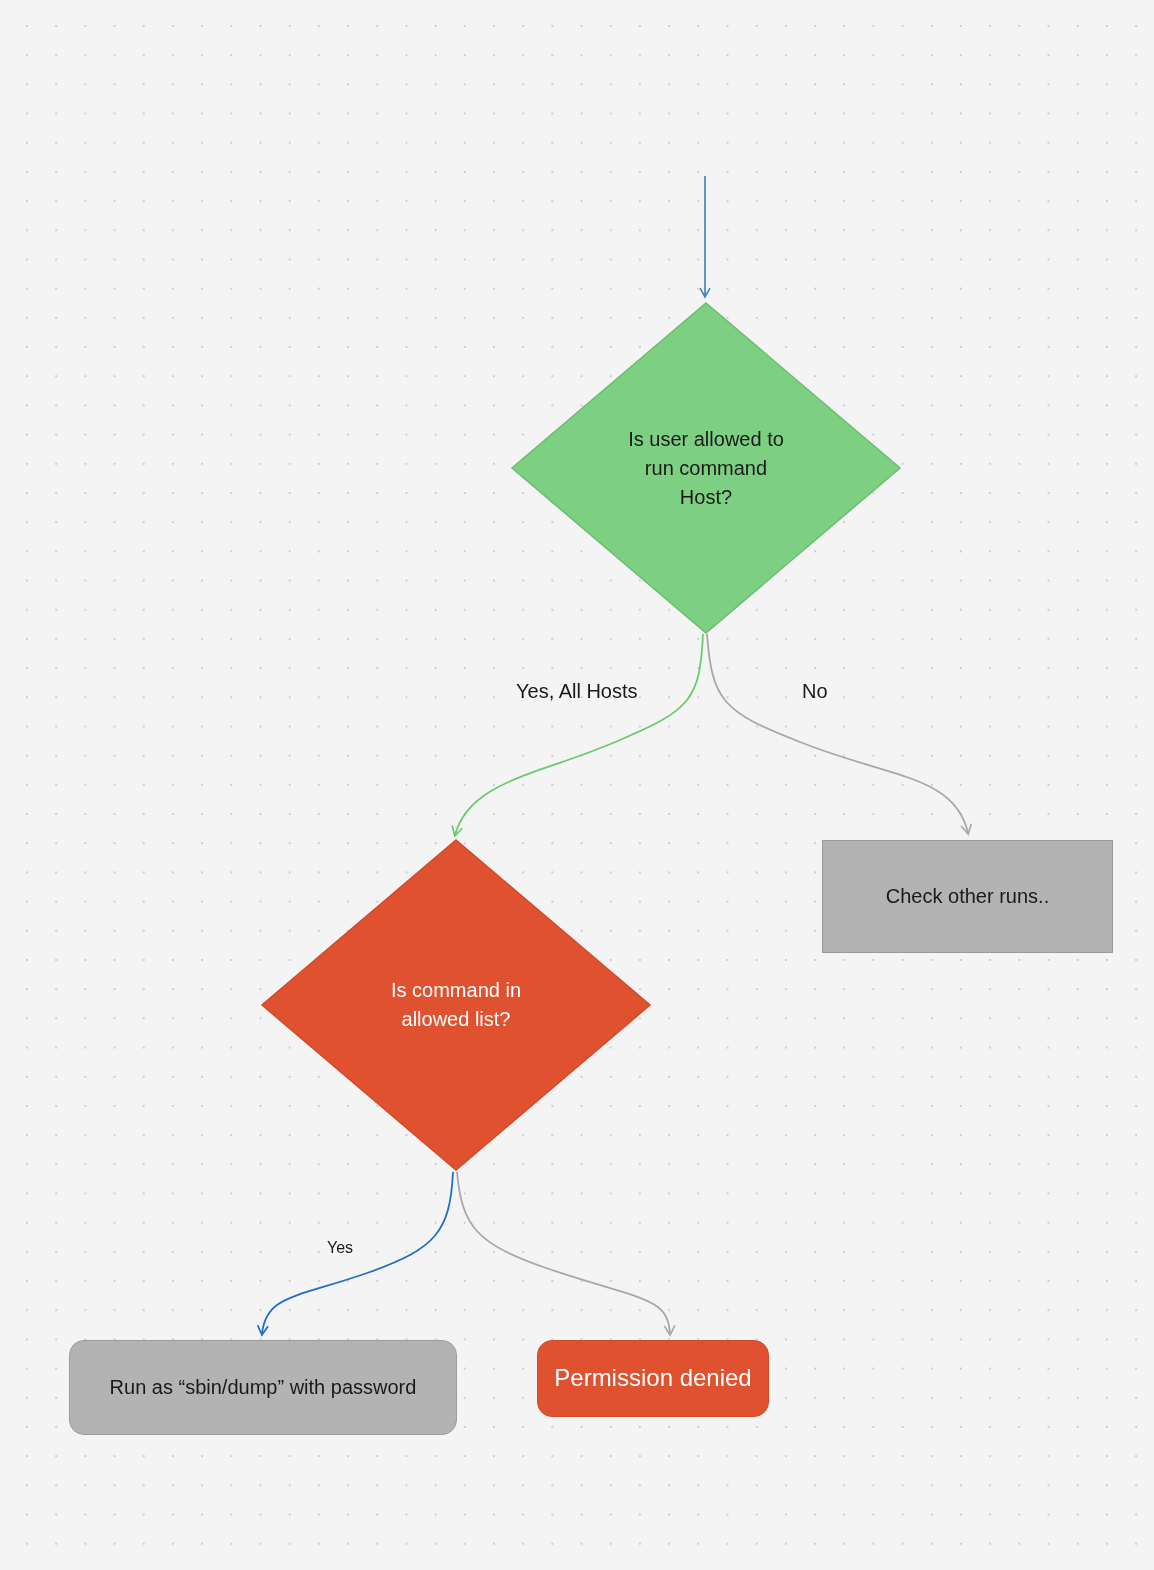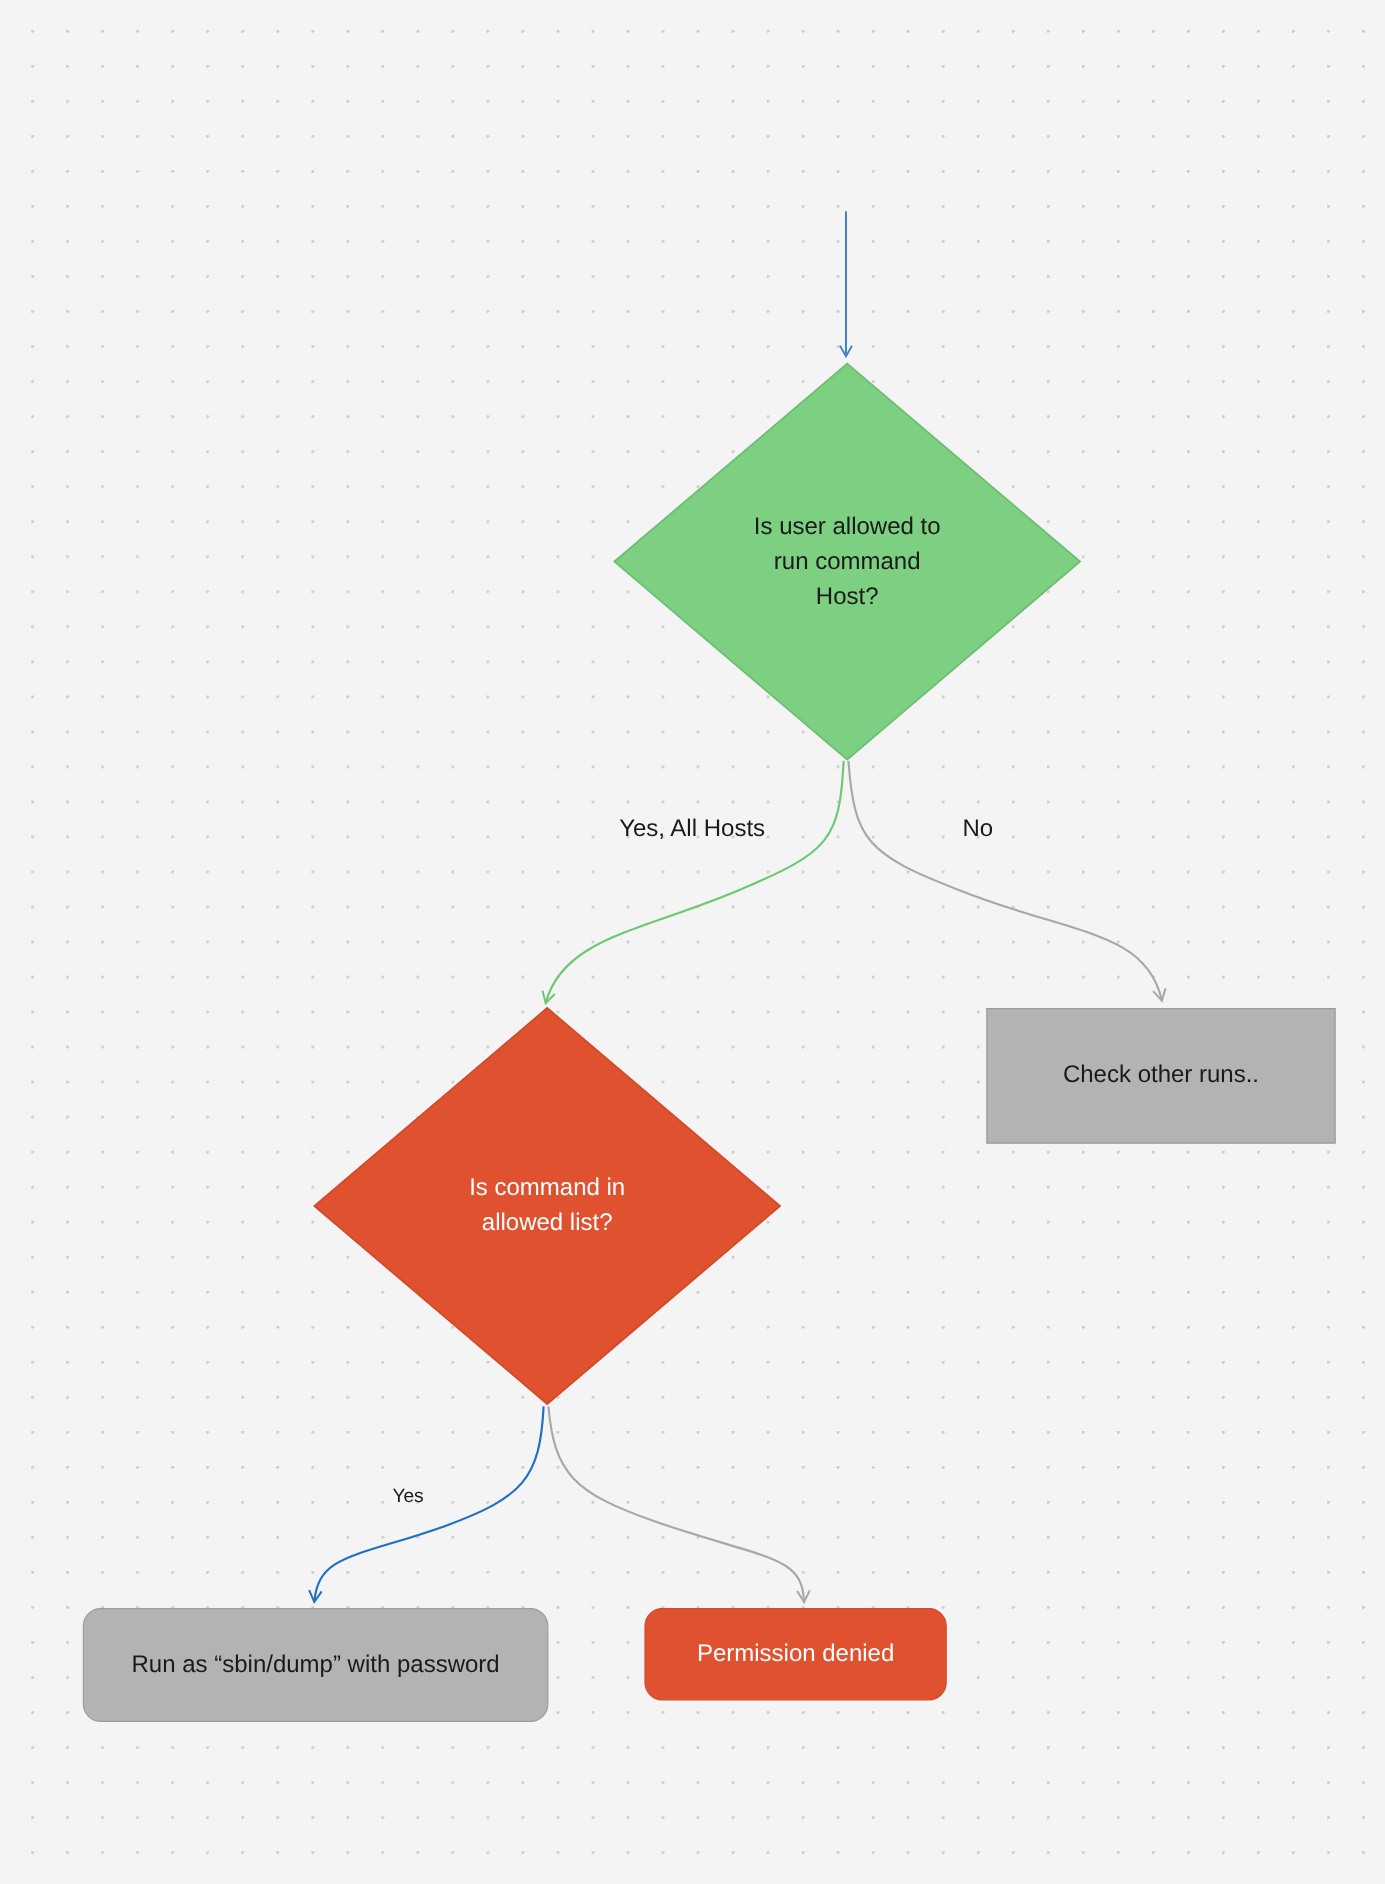--- a/index.html
+++ b/index.html
@@ -135,21 +135,21 @@
       <polygon points="194,0 388,165 194,330 0,165" fill="#e0522f" stroke="#d14a29" stroke-width="1.5"></polygon>
     </svg>
     <div class="diamond-label" style="color:#ffffff; font-size:20px;">Is command in
 allowed list?</div>
   </div>
 
   <div class="node box-round" style="left:69px; top:1340px; width:388px; height:95px; background:#b3b3b3; border-color:#9c9c9c; color:#1a1a1a; font-size:20px;">
     <span class="node-text">Run as “sbin/dump” with password</span>
   </div>
 
-  <div class="node box-round" style="left:537px; top:1340px; width:252px; height:77px; background:#e0522f; border-color:#d14a29; color:#ffffff; font-size:20px;">
+  <div class="node box-round" style="left:537px; top:1340px; width:232px; height:77px; background:#e0522f; border-color:#d14a29; color:#ffffff; font-size:24px;">
     <span class="node-text">Permission denied</span>
   </div>
 
   <div class="edge-label" style="left:468px; top:676px; font-size:20px;margin-left:48px;">Yes, All Hosts</div>
 
   <div class="edge-label" style="left:770px; top:676px; font-size:20px;margin-left:32px;">No</div>
 
   <div class="edge-label" style="left:327px; top:1236px; font-size:16px;">Yes</div>
 
 

